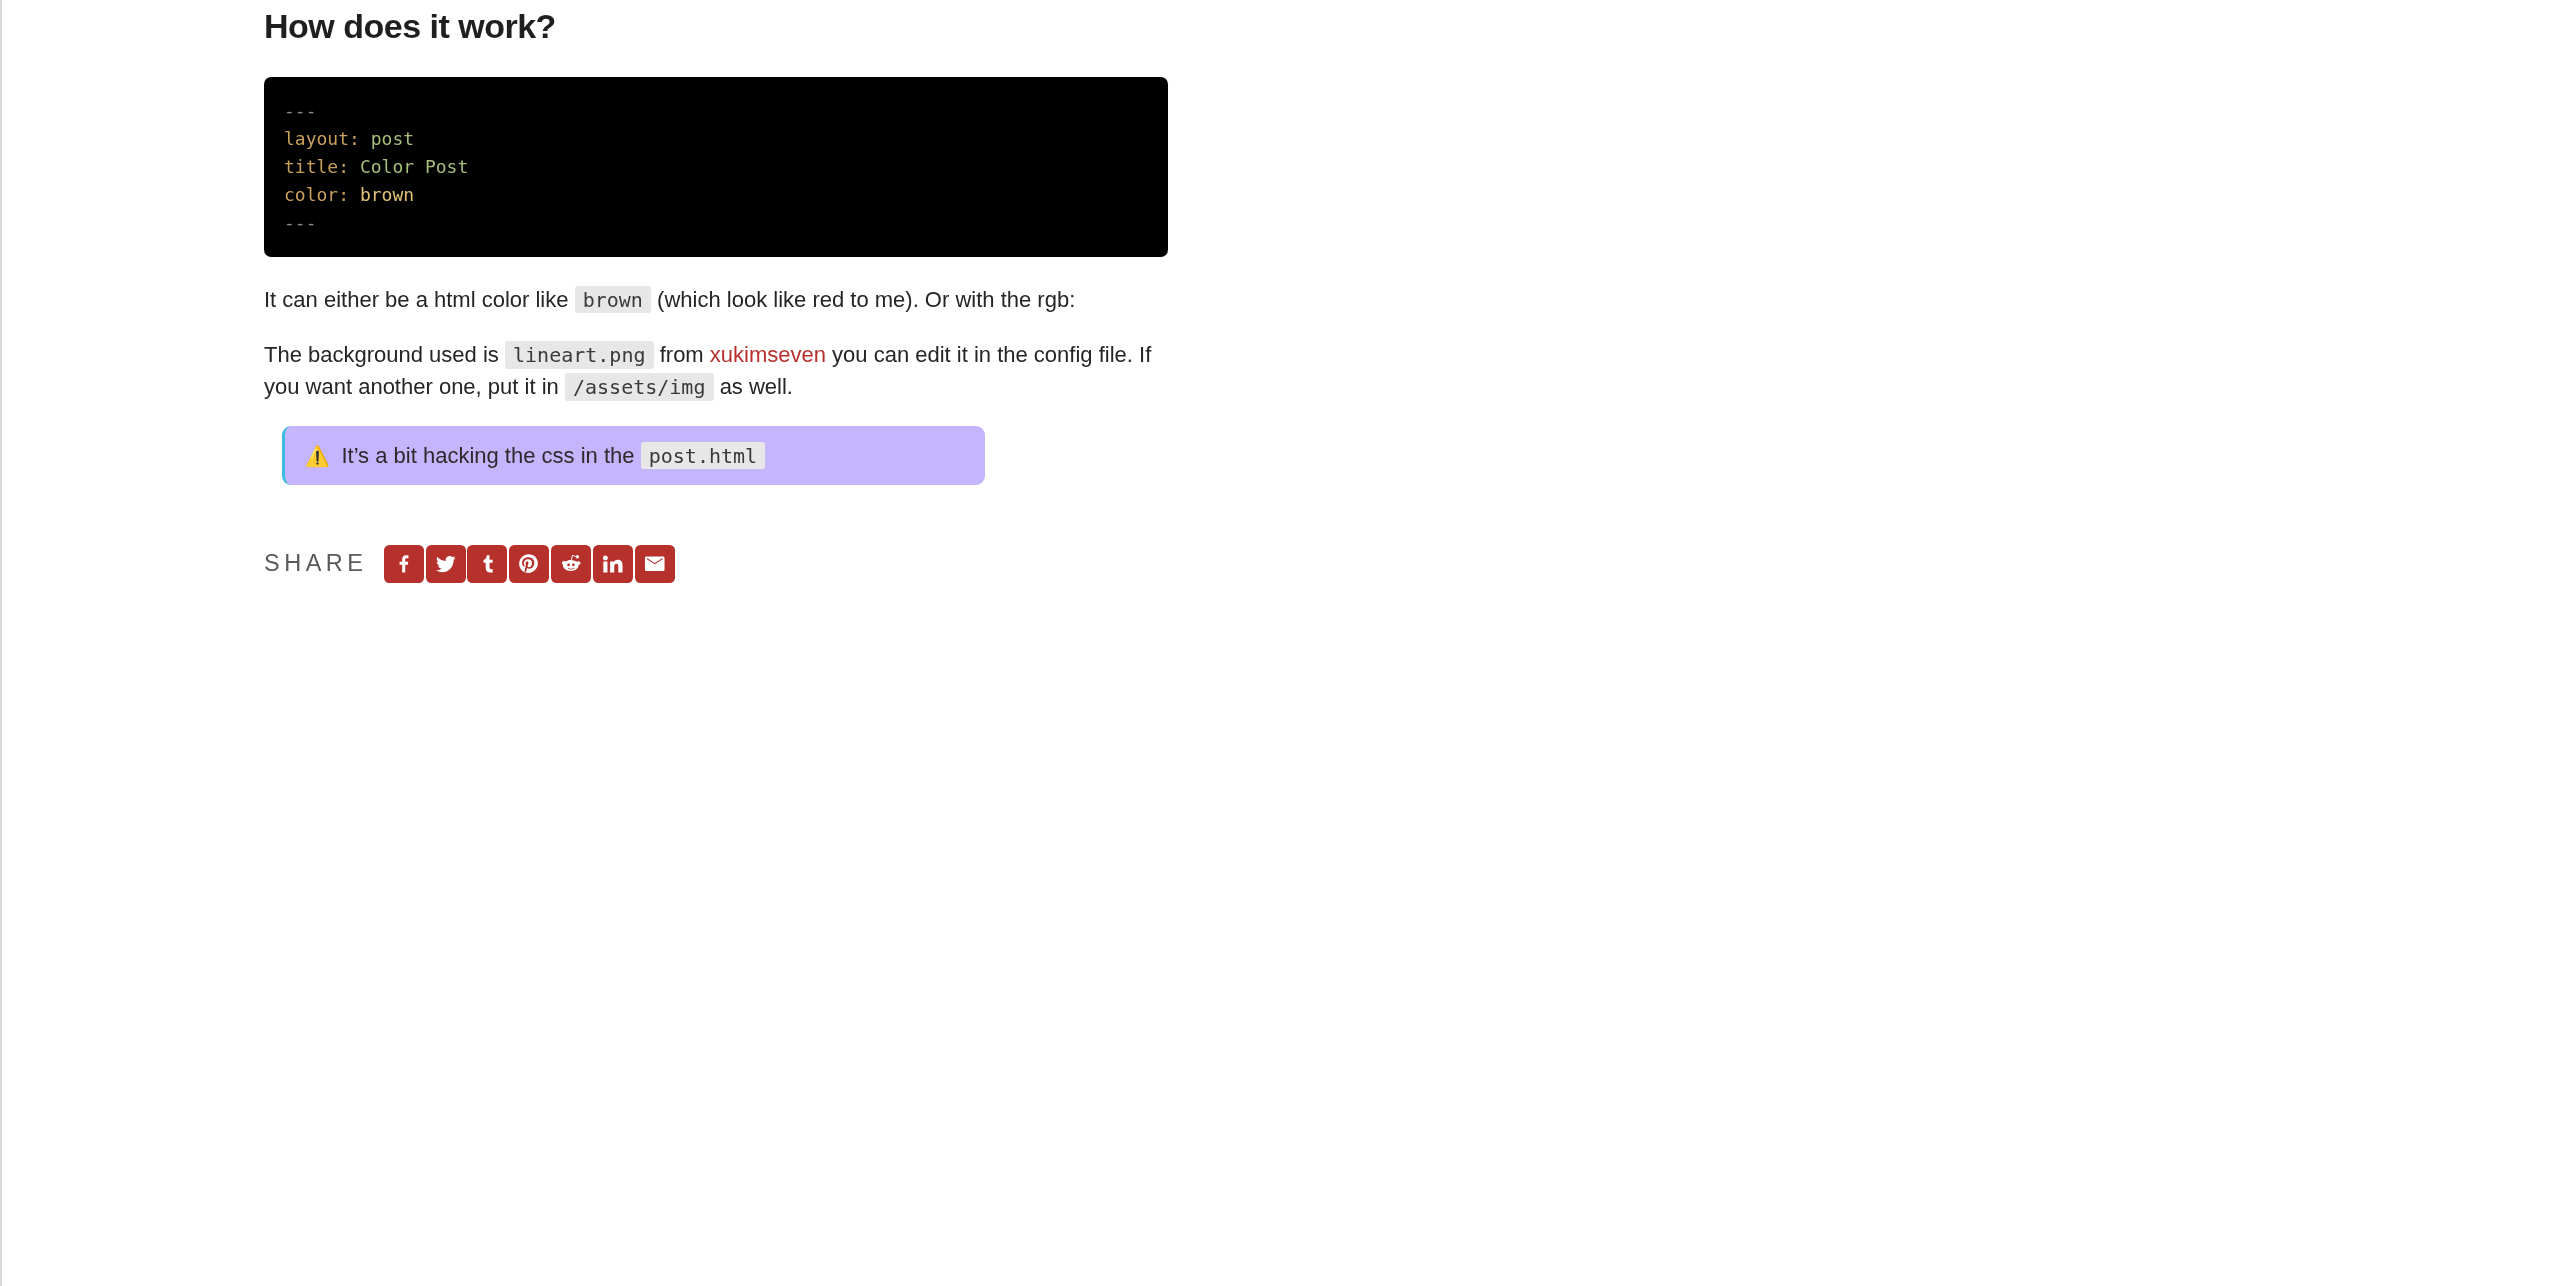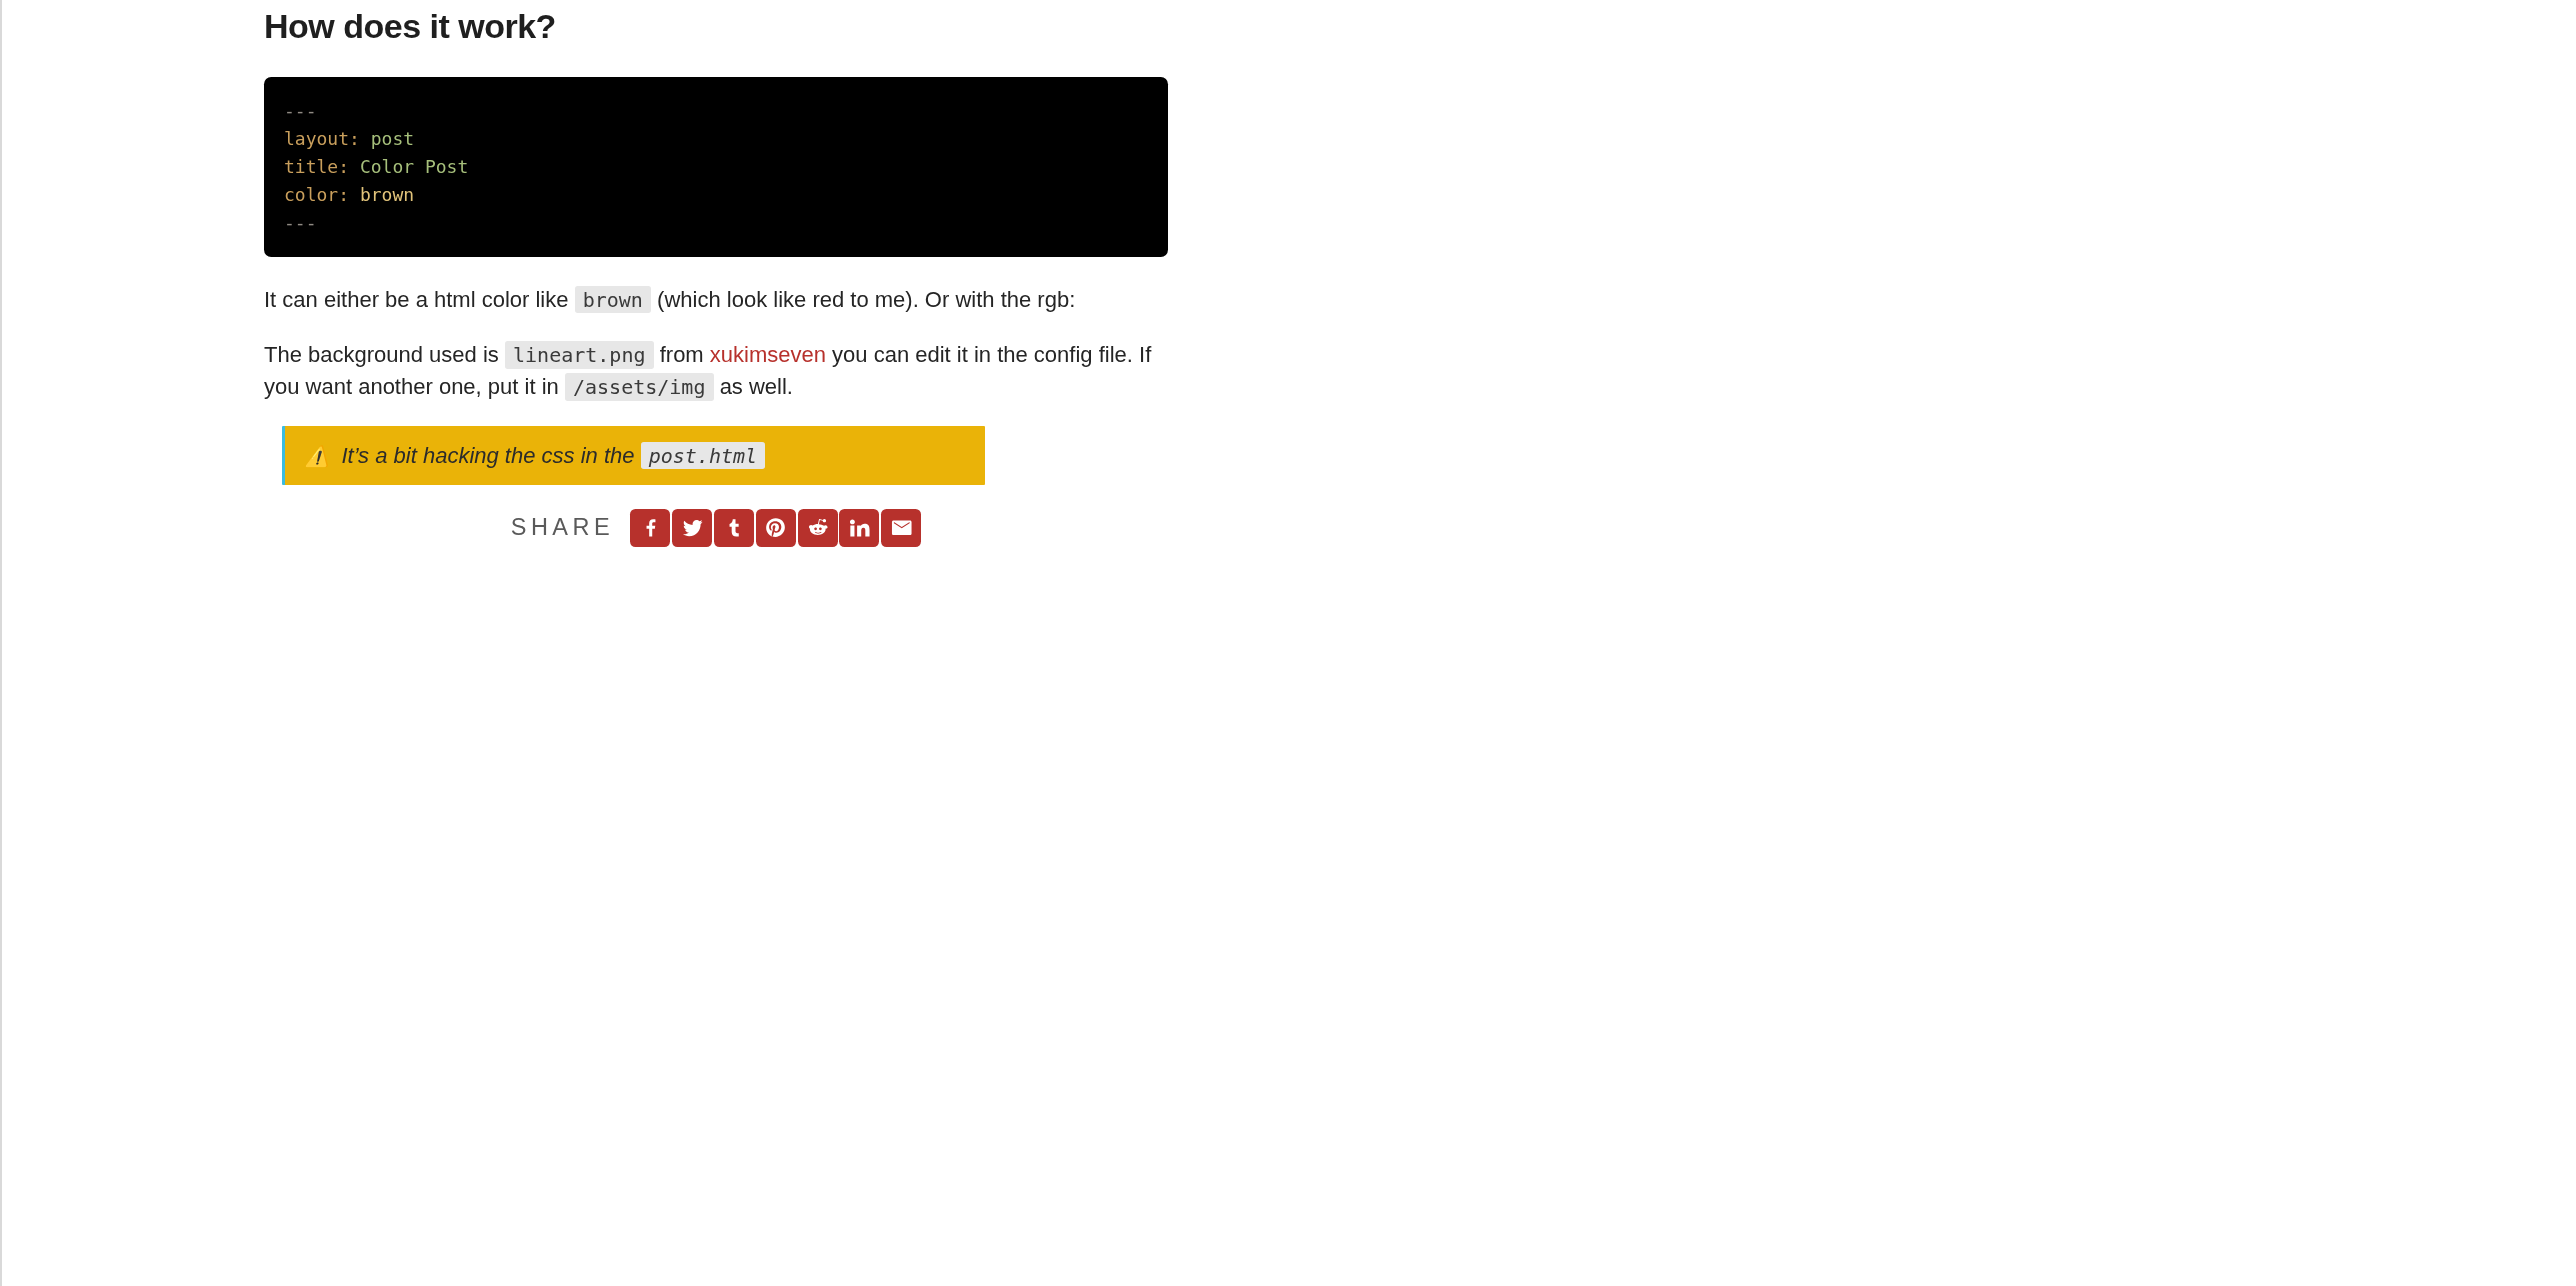--- a/index.html
+++ b/index.html
@@ -59,41 +59,40 @@
   }
   .tok-sep   { color: #8f8a83; }
   .tok-key   { color: #c99f5c; }       
   .tok-colon { color: #c99f5c; }
   .tok-str   { color: #a6bf7b; }       
   .tok-val   { color: #e1c37a; }       
   .tok-fn    { color: #e1c37a; }       
   .tok-num   { color: #d6a454; }       
   
   .callout {
-    background: #eab308;
+    background: #c4b5fd;
     border-left: 3.6px solid #3bbce0;
-    border-radius: 1px;
+    border-radius: 9px;
     padding: 16.3px 20px;
     margin: 3.6px 0 0 18px;
     font-size: 22px;
     color: #2b2b2b;
     width: calc(100% - 244px);
-    font-style: italic;
   }
   .callout .emoji {
     margin-right: 5.4px;
     font-size: 20px;
     vertical-align: baseline;
   }
   
   .share-row {
-    margin-top: 24px;
+    margin-top: 60px;
     display: flex;
     align-items: center;
-    justify-content: center;
+    justify-content: flex-start;
     gap: 16.3px;
   }
   .share-label {
     font-size: 23.5px;
     letter-spacing: 4.5px;
     color: #5a5a5a;
     font-weight: 500;
   }
   .share-icons {
     display: flex;

